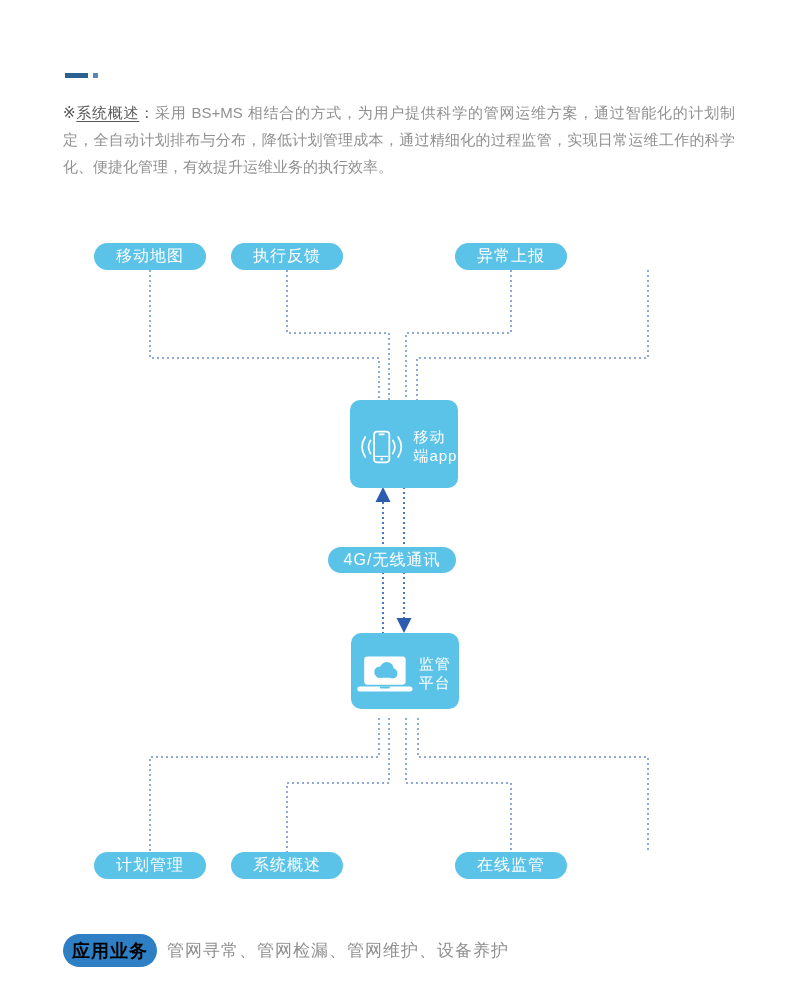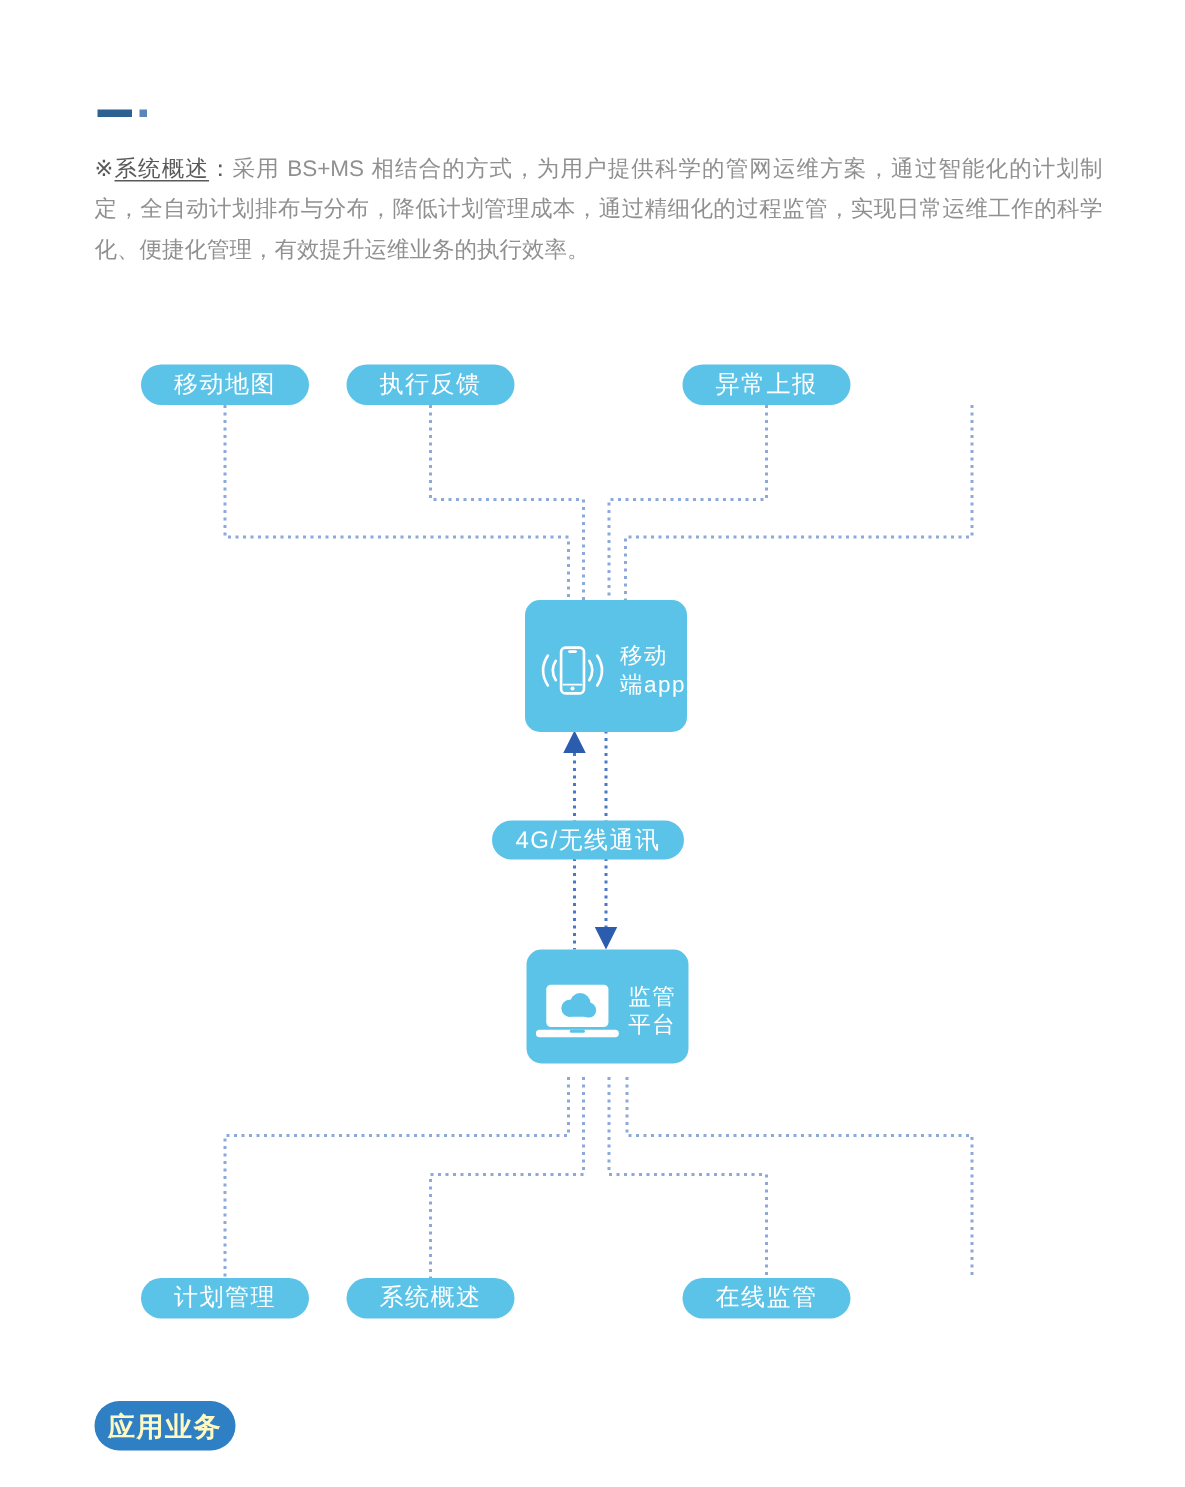--- a/index.html
+++ b/index.html
@@ -27,21 +27,21 @@
             display:flex;flex-direction:row;align-items:center;}
   .mobile-box{left:350px;top:400px;width:108px;height:88px;padding-top:5px;box-sizing:border-box;}
   .platform-box{left:351px;top:633px;width:108px;height:76px;padding-top:5px;box-sizing:border-box;}
   .node-label{color:#fff;font-size:15px;letter-spacing:1px;margin-top:1px;}
 
   .link-pill{position:absolute;left:328px;top:547px;width:128px;height:26px;border-radius:13px;
              background:var(--node-fill,#5cc3e8);color:#fff;font-size:16px;display:flex;
              align-items:center;justify-content:center;letter-spacing:1px;}
 
   .footer-badge{position:absolute;left:63px;top:934px;width:94px;height:33px;border-radius:17px;
-                background:var(--badge-color,#2e7fc4);color:#fef9c3;font-size:18px;font-weight:bold;
+                background:var(--badge-color,#2e7fc4);color:#000000;font-size:18px;font-weight:bold;
                 display:flex;align-items:center;justify-content:center;letter-spacing:1px;}
   .footer-text{position:absolute;left:167px;top:934px;height:33px;display:flex;align-items:center;
                font-size:17px;color:#8f8f8f;letter-spacing:1px;}
 </style>
 </head>
 <body>
 
 <div class="page">
 
   <div class="accent-dash"></div>
@@ -107,14 +107,15 @@
       <rect x="46" y="50" width="16" height="3.2" rx="1.6" style="fill:var(--node-fill,#5cc3e8);"></rect>
     </svg>
     <div class="node-label">监管平台</div>
   </div>
 
   <div class="pill row-bottom p1">计划管理</div>
   <div class="pill row-bottom p2">系统概述</div>
   <div class="pill row-bottom p3">在线监管</div>
 
   <div class="footer-badge">应用业务</div>
+  <div class="footer-text">管网寻常、管网检漏、管网维护、设备养护</div>
 
 </div>
 
 </body></html>

